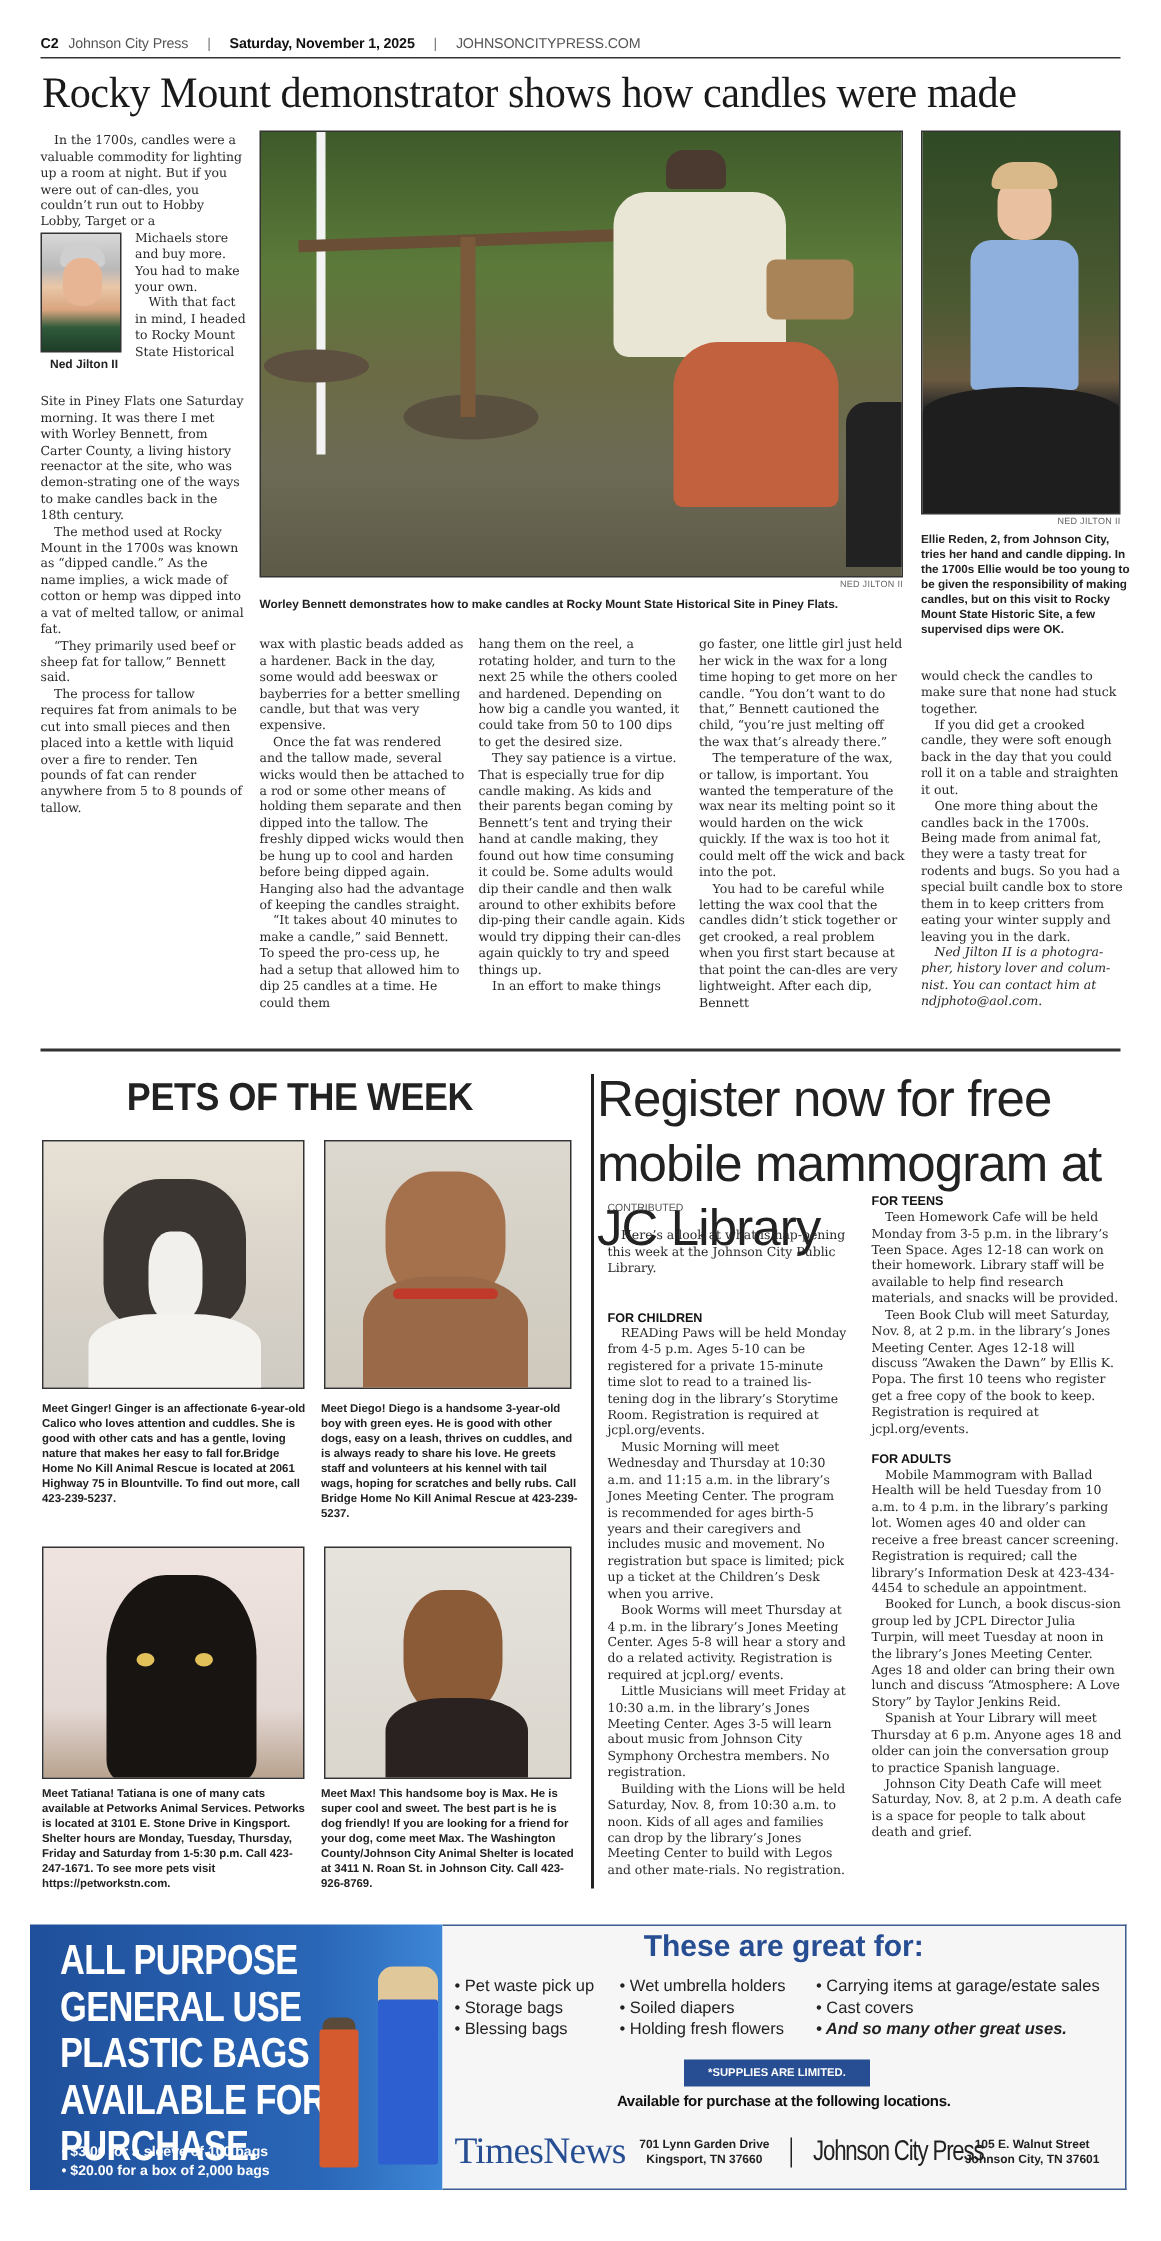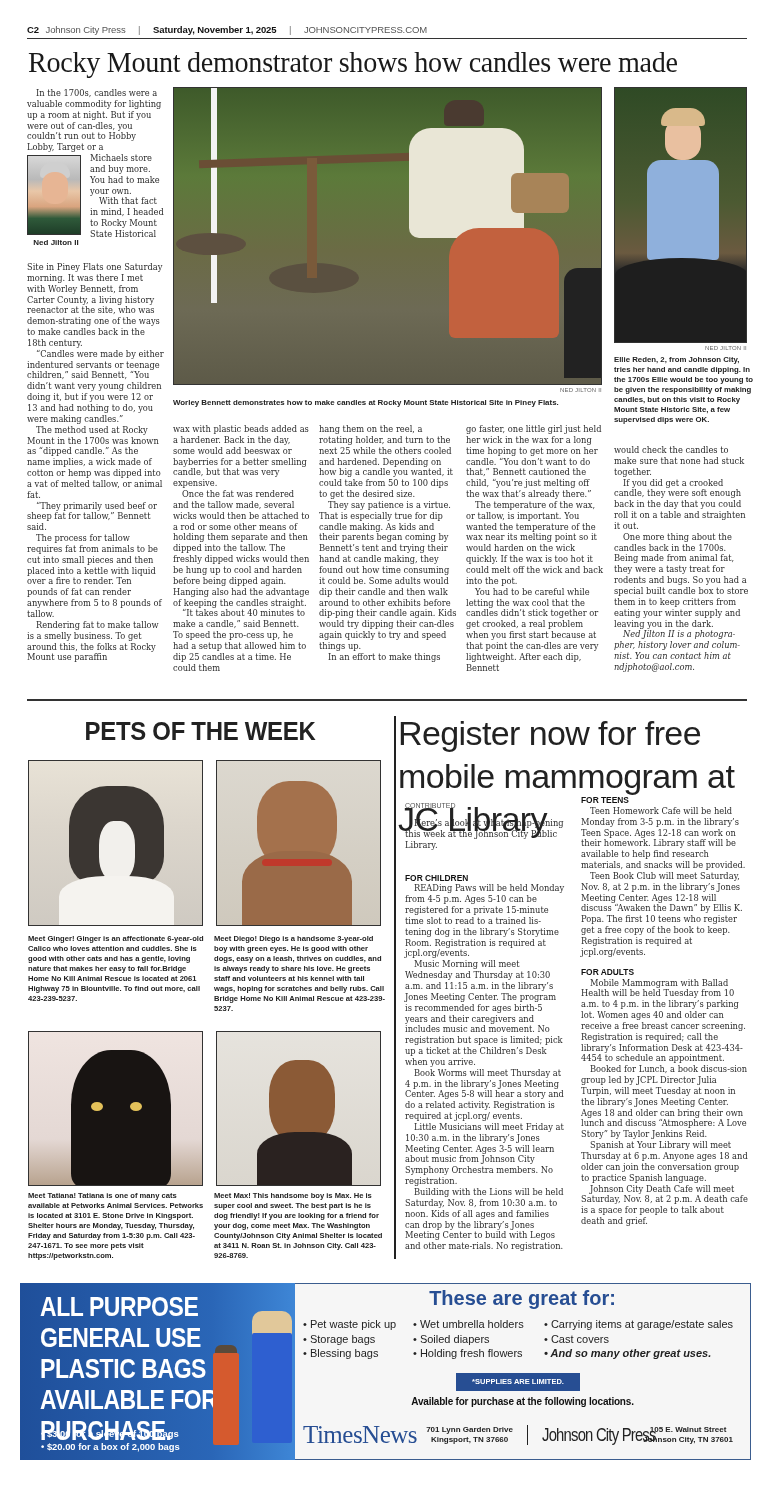--- a/index.html
+++ b/index.html
@@ -75,25 +75,23 @@
   <div class="scene" style="left:12px; top:6px; width:30px; height:16px; background:#cfcfcf; border-radius:14px 14px 4px 4px;"></div>
   <div class="scene" style="left:14px; top:16px; width:26px; height:32px; background:#e7b594; border-radius:12px;"></div>
 </div>
 <div class="abs cap" style="left:27px; top:238px; width:58px; text-align:center; font-size:8px;">Ned Jilton II</div>
 <div class="abs col" style="left:90px; top:153px; width:74px;">
   <p class="noind">Michaels store and buy more. You had to make your own.</p>
   <p>With that fact in mind, I headed to Rocky Mount State Historical</p>
 </div>
 <div class="abs col" style="left:27px; top:262px; width:137px;">
   <p class="noind">Site in Piney Flats one Saturday morning. It was there I met with Worley Bennett, from Carter County, a living history reenactor at the site, who was demon-strating one of the ways to make candles back in the 18th century.</p>
-  <p>“Candles were made by either indentured servants or teenage children,” said Bennett, “You didn’t want very young children doing it, but if you were 12 or 13 and had nothing to do, you were making candles.”</p>
   <p>The method used at Rocky Mount in the 1700s was known as “dipped candle.” As the name implies, a wick made of cotton or hemp was dipped into a vat of melted tallow, or animal fat.</p>
   <p>“They primarily used beef or sheep fat for tallow,” Bennett said.</p>
   <p>The process for tallow requires fat from animals to be cut into small pieces and then placed into a kettle with liquid over a fire to render. Ten pounds of fat can render anywhere from 5 to 8 pounds of tallow.</p>
-  <p>Rendering fat to make tallow is a smelly business. To get around this, the folks at Rocky Mount use paraffin</p>
 </div>
 
 <div class="abs photo" style="left:173px; top:87px; width:429px; height:298px; background:linear-gradient(180deg,#3e5a2a 0%,#5c7a3a 30%,#6b6b45 55%,#6d6a55 75%,#5d5a48 100%);">
   <div class="scene" style="left:37px; top:0; width:6px; height:215px; background:#f3f3f3;"></div>
   <div class="scene" style="left:25px; top:68px; width:240px; height:8px; background:#6a4e35; transform:rotate(-2deg);"></div>
   <div class="scene" style="left:95px; top:175px; width:90px; height:30px; background:#5a5040; border-radius:50%;"></div>
   <div class="scene" style="left:133px; top:70px; width:10px; height:120px; background:#7a5a3a;"></div>
   <div class="scene" style="left:2px; top:145px; width:70px; height:22px; background:#5d5040; border-radius:50%;"></div>
   <div class="scene" style="left:240px; top:130px; width:60px; height:18px; background:#4d463a; border-radius:50%;"></div>
   <div class="scene" style="left:270px; top:12px; width:40px; height:26px; background:#4a3a30; border-radius:12px 12px 4px 4px;"></div>

